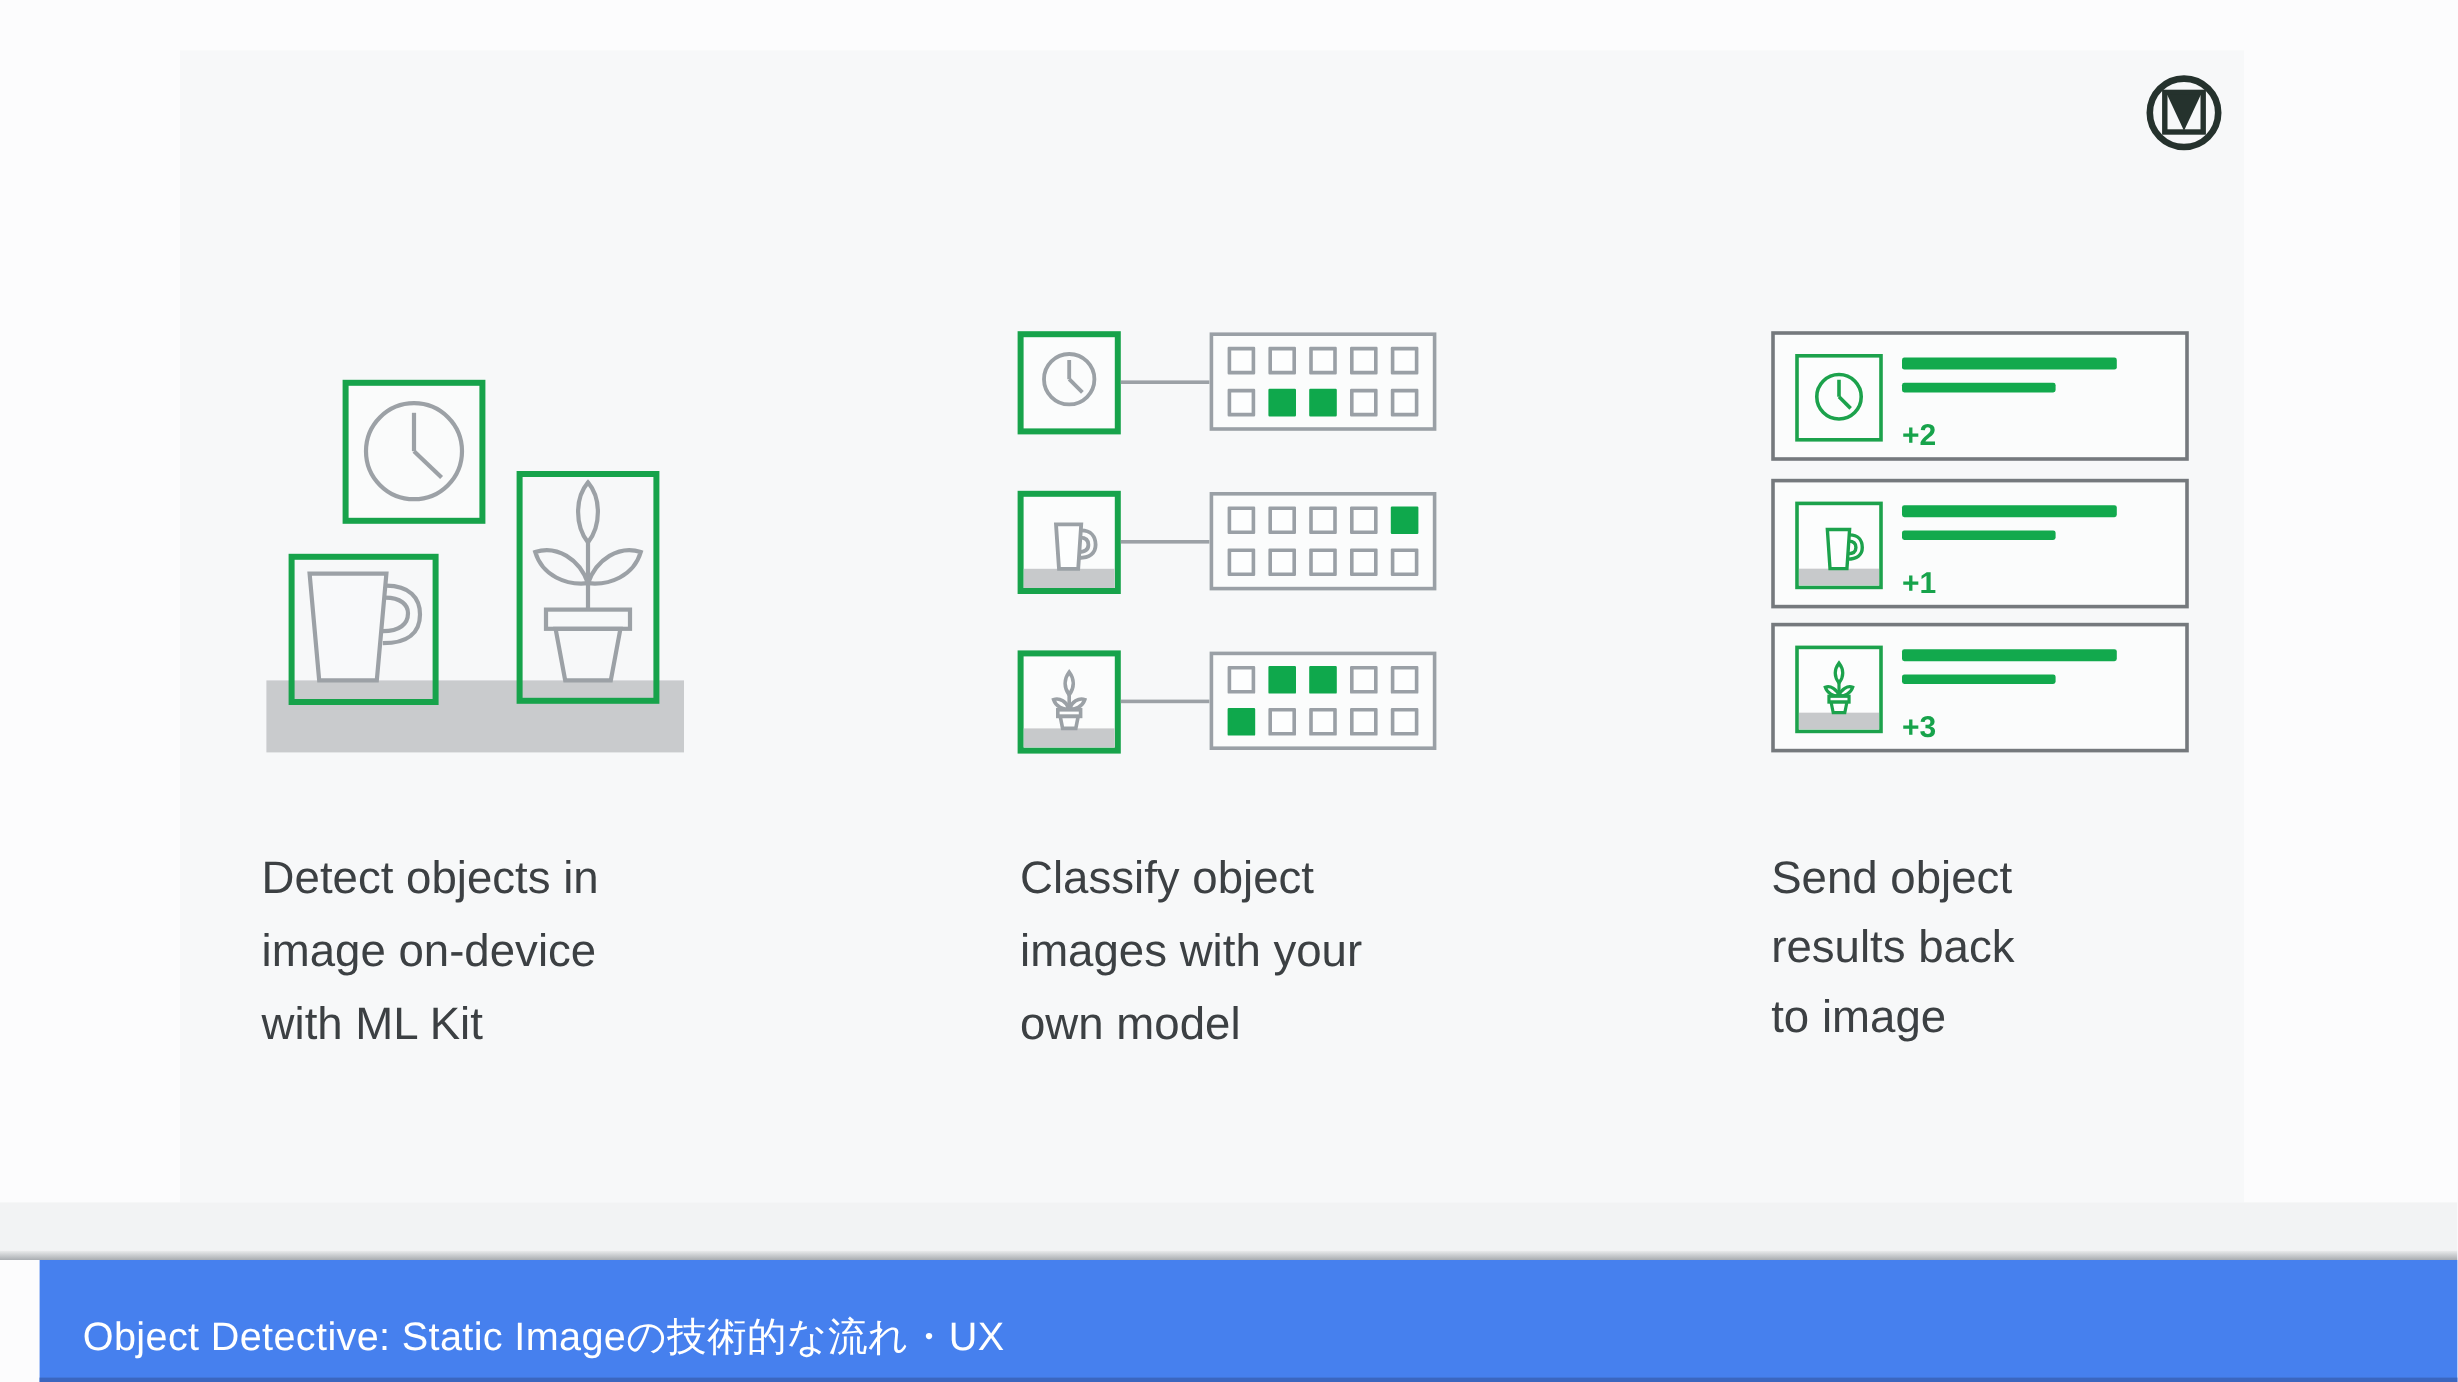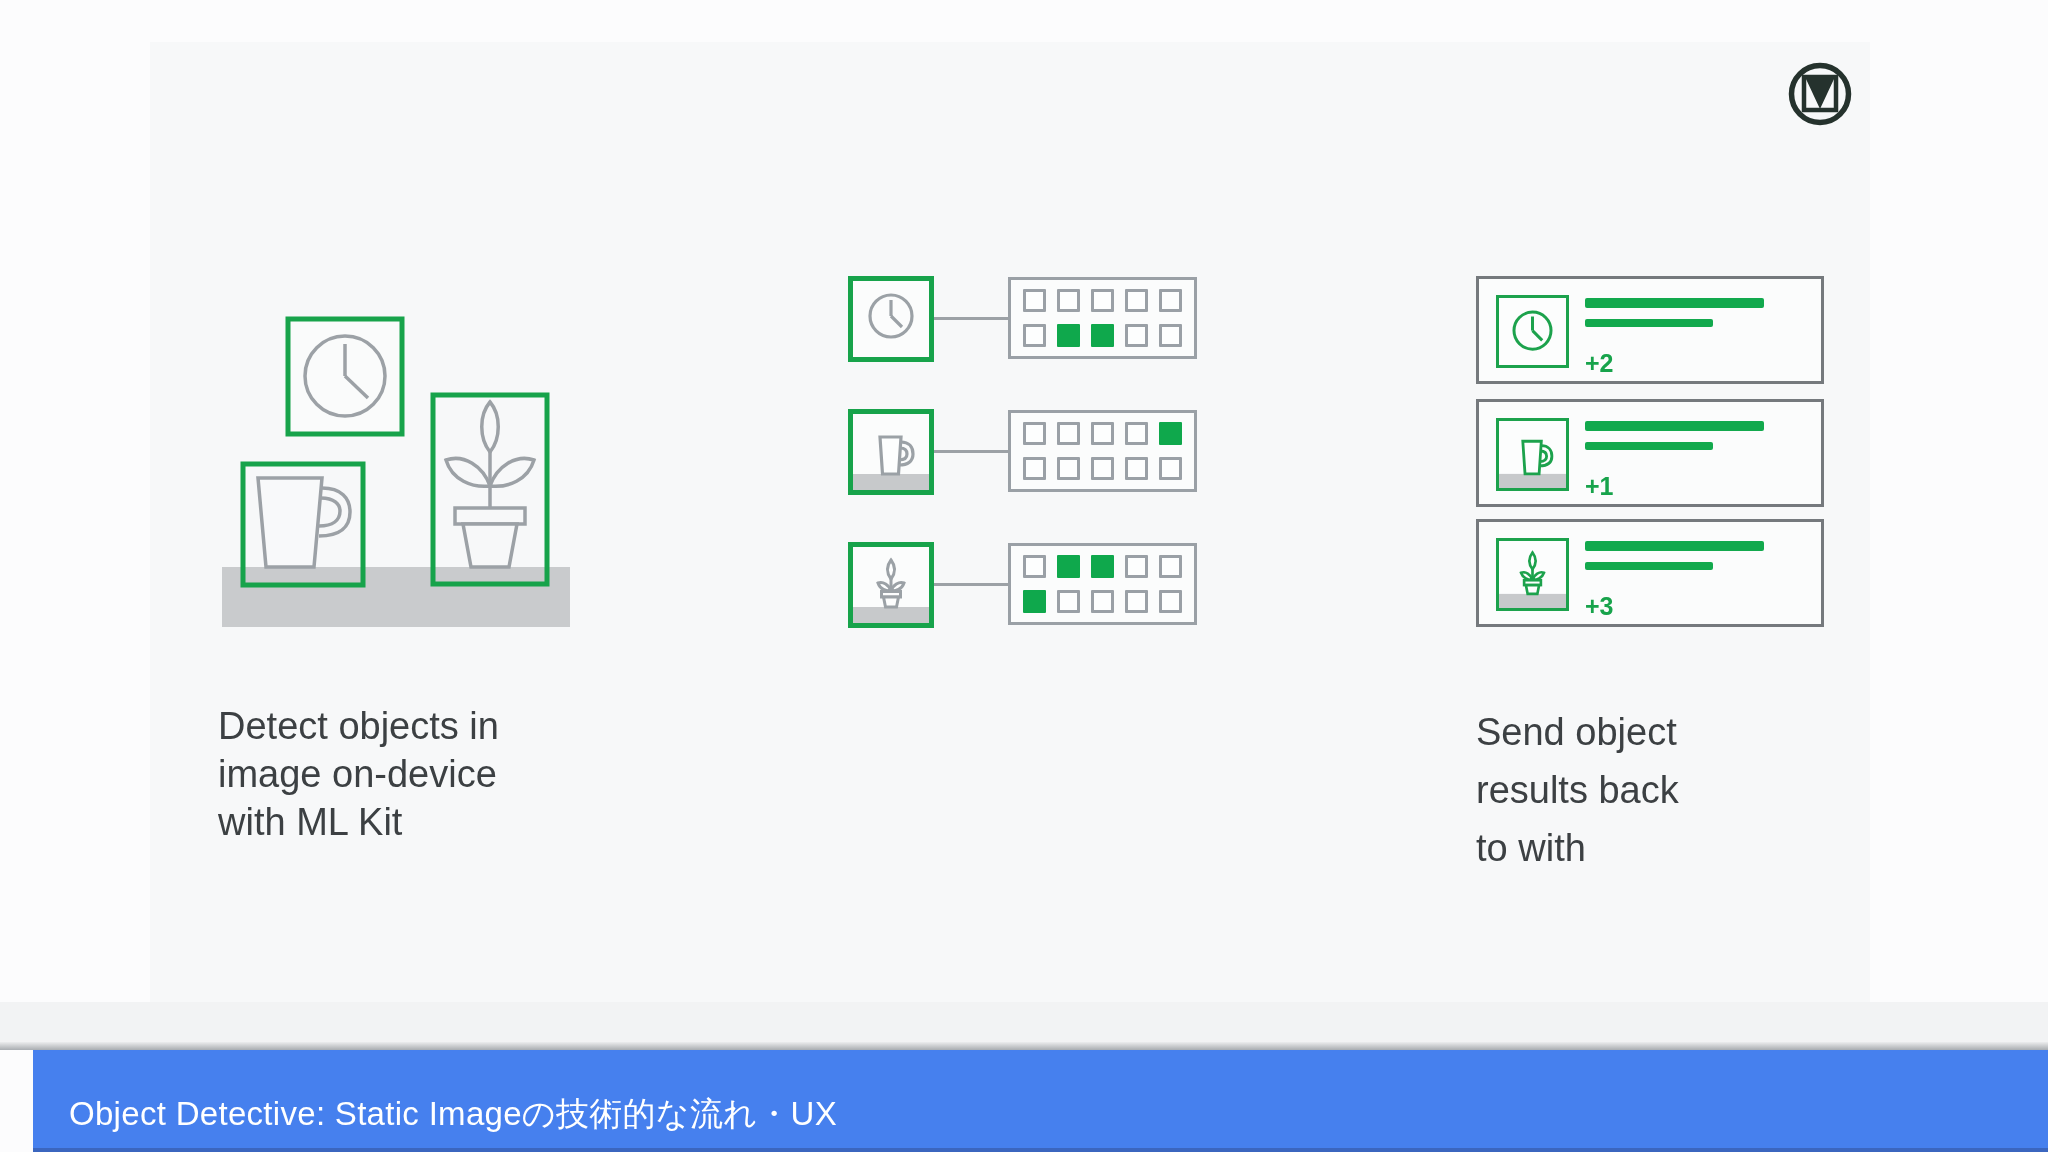--- a/index.html
+++ b/index.html
@@ -9,21 +9,21 @@
 
   
   .slide{left:150px;top:42px;width:1720px;height:960px;background:#F7F8F9;}
 
   
   .title-box{left:57px;top:36px;background:#FFFFFF;padding:20px 36px 16px 33px;}
   .title-text{font-size:40px;line-height:48px;font-weight:bold;color:#0E0E0E;
               white-space:pre-line;letter-spacing:-0.2px;}
 
   
-  .caption{font-size:38px;line-height:48px;color:#3C4043;white-space:pre-line;}
+  .caption{font-size:38px;line-height:61px;color:#3C4043;white-space:pre-line;}
   .caption.wide{line-height:58px;}
 
   
   .tile{width:86px;height:86px;border:5px solid #17A34B;background:#FBFCFC;box-sizing:border-box;}
   .tile svg{display:block;}
   .connector{height:3px;background:#9CA1A6;}
   .grid{width:189px;height:82px;border:3px solid #9AA0A6;background:#FBFCFC;box-sizing:border-box;
         display:grid;grid-template-columns:repeat(5,23px);grid-auto-rows:23px;
         gap:12px 11px;padding:9px 12px;}
   .cell{border:3px solid #9AA0A6;background:#FDFEFE;box-sizing:border-box;border-radius:1px;}
@@ -214,23 +214,26 @@
       </svg>
     </div>
     <div class="bar long"></div>
     <div class="bar short"></div>
     <div class="badge">+3</div>
   </div>
 
   <div class="abs caption" style="left:218px;top:702px;">Detect objects in
 image on-device
 with ML Kit</div>
+  <div class="abs caption" style="left:850px;top:702px;">Classify object
+images with your
+own model</div>
   <div class="abs caption wide" style="left:1476px;top:703px;">Send object
 results back
-to with</div>
+to image</div>
 
   <div class="abs pre-footer"></div>
   <div class="abs footer-shadow"></div>
   <div class="abs footer">
     <div class="footer-text">Object Detective: Static Imageの技術的な流れ・UX</div>
     <div class="footer-edge"></div>
   </div>
 
 </div>
 

